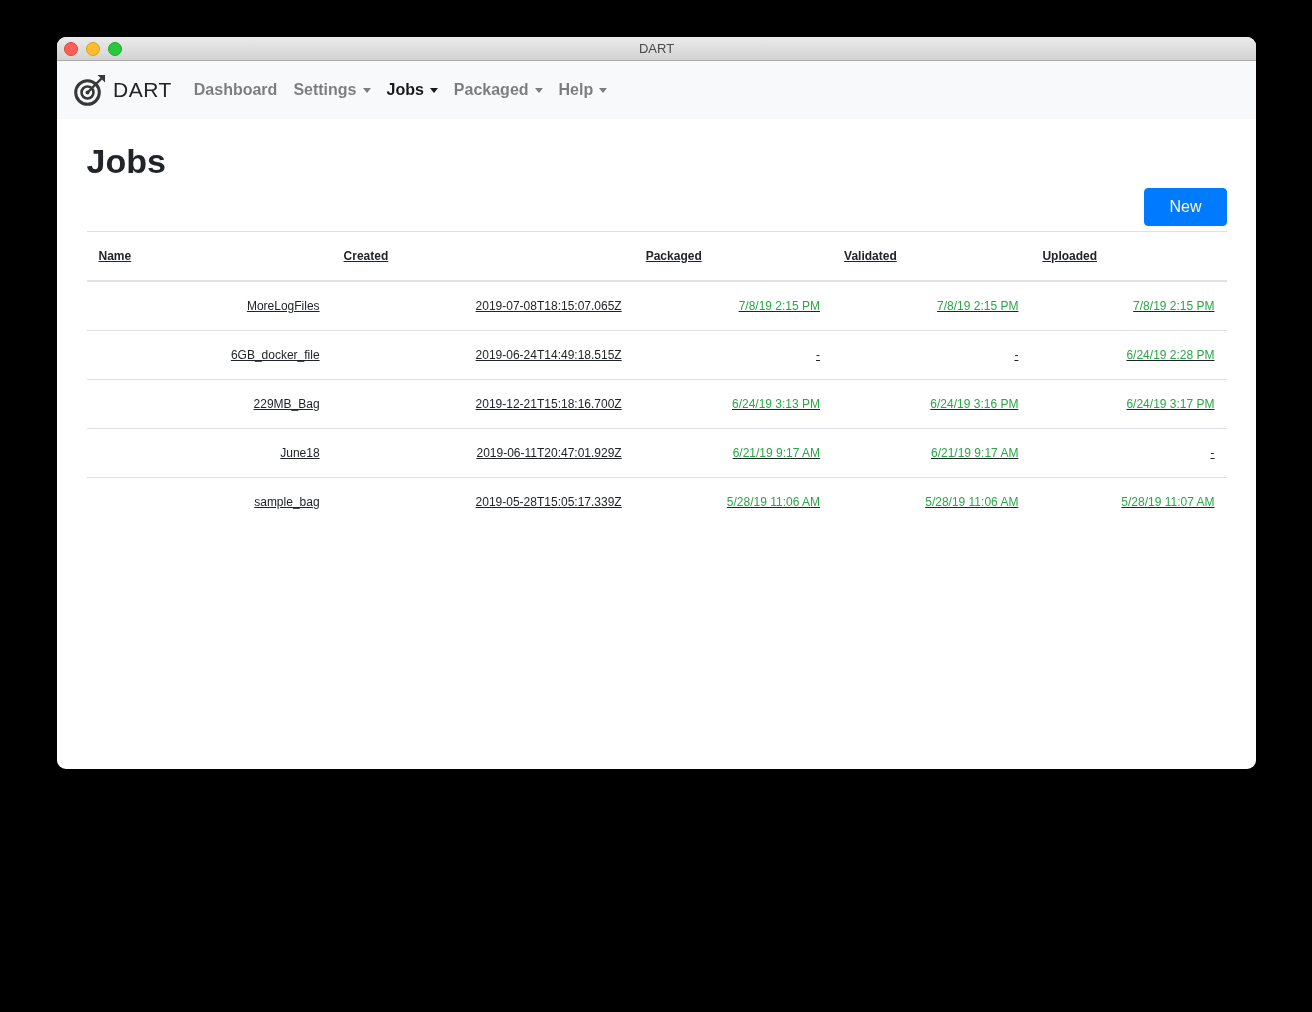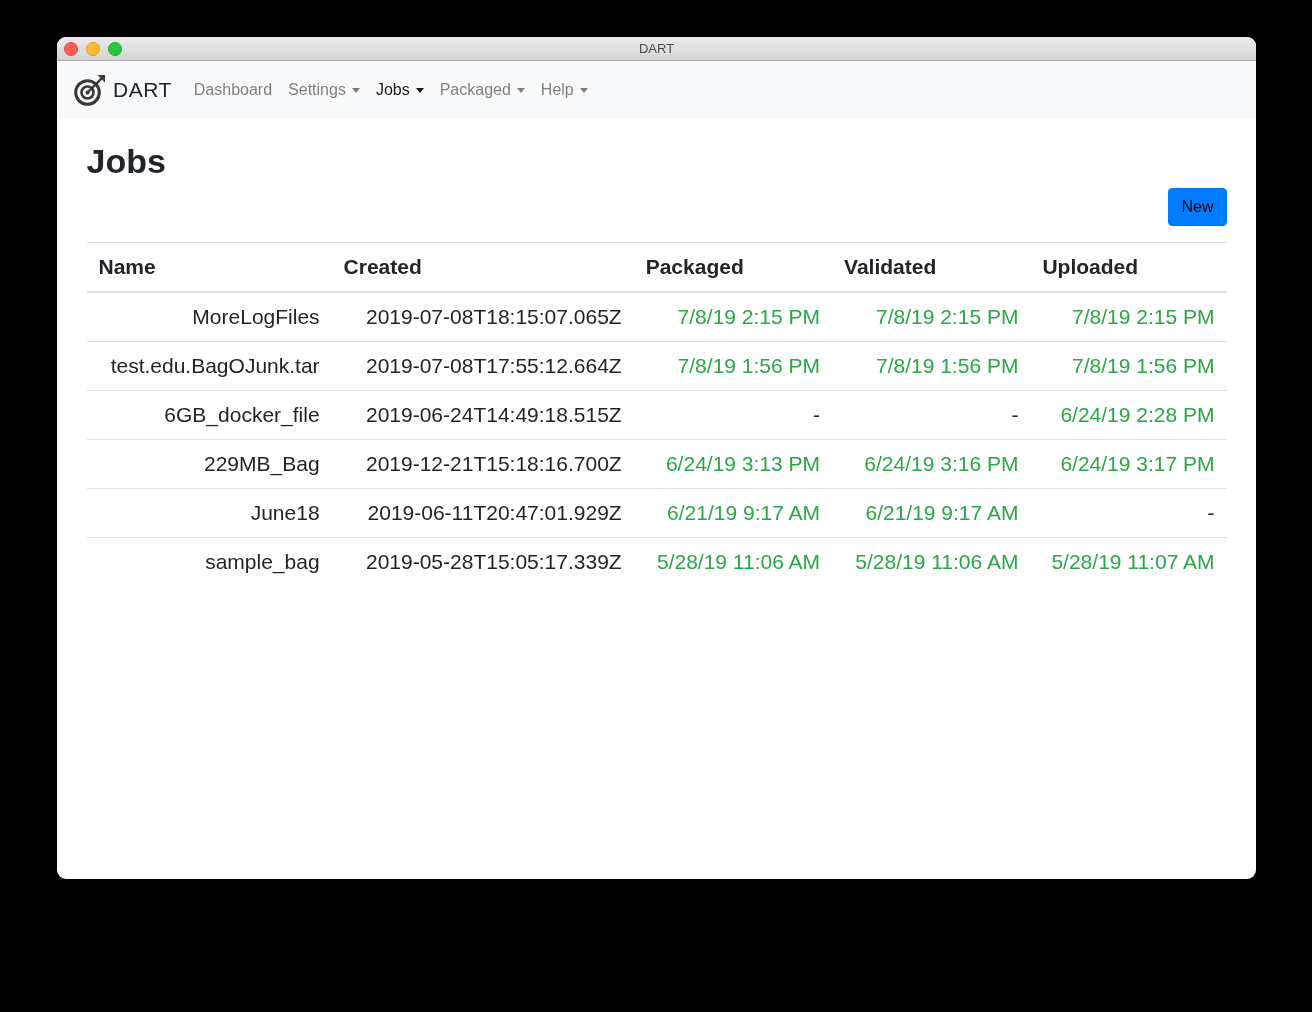--- a/index.html
+++ b/index.html
@@ -9,21 +9,21 @@
     height: 1012px;
     background: #000000;
     font-family: "Liberation Sans", sans-serif;
     overflow: hidden;
   }
   .window {
     position: absolute;
     left: 57px;
     top: 37px;
     width: 1199px;
-    height: 842px;
+    height: 732px;
     background: #ffffff;
     border-radius: 9px;
     overflow: hidden;
     box-shadow: 0 22px 60px rgba(0,0,0,0.55);
   }
   
   .titlebar {
     position: relative;
     height: 23px;
     background: linear-gradient(#ebebeb, #d3d3d3);
@@ -72,20 +72,21 @@
   .brand-text {
     font-size: 21px;
     color: #212529;
     letter-spacing: 0.5px;
   }
   .nav {
     list-style: none;
     display: flex;
     margin: 0;
     padding: 0;
+    font-weight: bold;
   }
   .nav-item {
     display: flex;
     align-items: center;
     padding: 8px 8px;
     font-size: 16px;
     color: rgba(0,0,0,0.5);
     cursor: pointer;
   }
   .nav-item.active { color: rgba(0,0,0,0.9); }
@@ -110,36 +111,37 @@
     font-weight: 700;
     color: #212529;
     margin: 22px 0 6px 0;
   }
   .toolbar {
     display: flex;
     justify-content: flex-end;
   }
   .btn-primary {
     background: var(--accent, #007bff);
-    color: #000000;
+    color: #fef9c3;
     font-family: "Liberation Sans", sans-serif;
     font-size: 16px;
     line-height: 24px;
-    padding: 6px 12px;
+    padding: 6px 24px;
     border: 1px solid var(--accent, #007bff);
     border-radius: 4px;
     cursor: pointer;
   }
   table.jobs {
     width: 100%;
     border-collapse: collapse;
     table-layout: fixed;
-    margin-top: 16px;
-    font-size: 21px;
+    margin-top: 5px;
+    font-size: 12px;
     color: #212529;
+    text-decoration: underline;
   }
   table.jobs th {
     text-align: left;
     font-weight: 700;
     padding: 12px;
     line-height: 24px;
     border-top: 1px solid #dee2e6;
     border-bottom: 2px solid #dee2e6;
   }
   table.jobs td {
@@ -232,27 +234,20 @@
         </thead>
         <tbody id="tbody">
             <tr>
               <td>MoreLogFiles</td>
               <td>2019-07-08T18:15:07.065Z</td>
               <td class="success">7/8/19 2:15 PM</td>
               <td class="success">7/8/19 2:15 PM</td>
               <td class="success">7/8/19 2:15 PM</td>
             </tr>
             <tr>
-              <td>test.edu.BagOJunk.tar</td>
-              <td>2019-07-08T17:55:12.664Z</td>
-              <td class="success">7/8/19 1:56 PM</td>
-              <td class="success">7/8/19 1:56 PM</td>
-              <td class="success">7/8/19 1:56 PM</td>
-            </tr>
-            <tr>
               <td>6GB_docker_file</td>
               <td>2019-06-24T14:49:18.515Z</td>
               <td>-</td>
               <td>-</td>
               <td class="success">6/24/19 2:28 PM</td>
             </tr>
             <tr>
               <td>229MB_Bag</td>
               <td>2019-12-21T15:18:16.700Z</td>
               <td class="success">6/24/19 3:13 PM</td>

